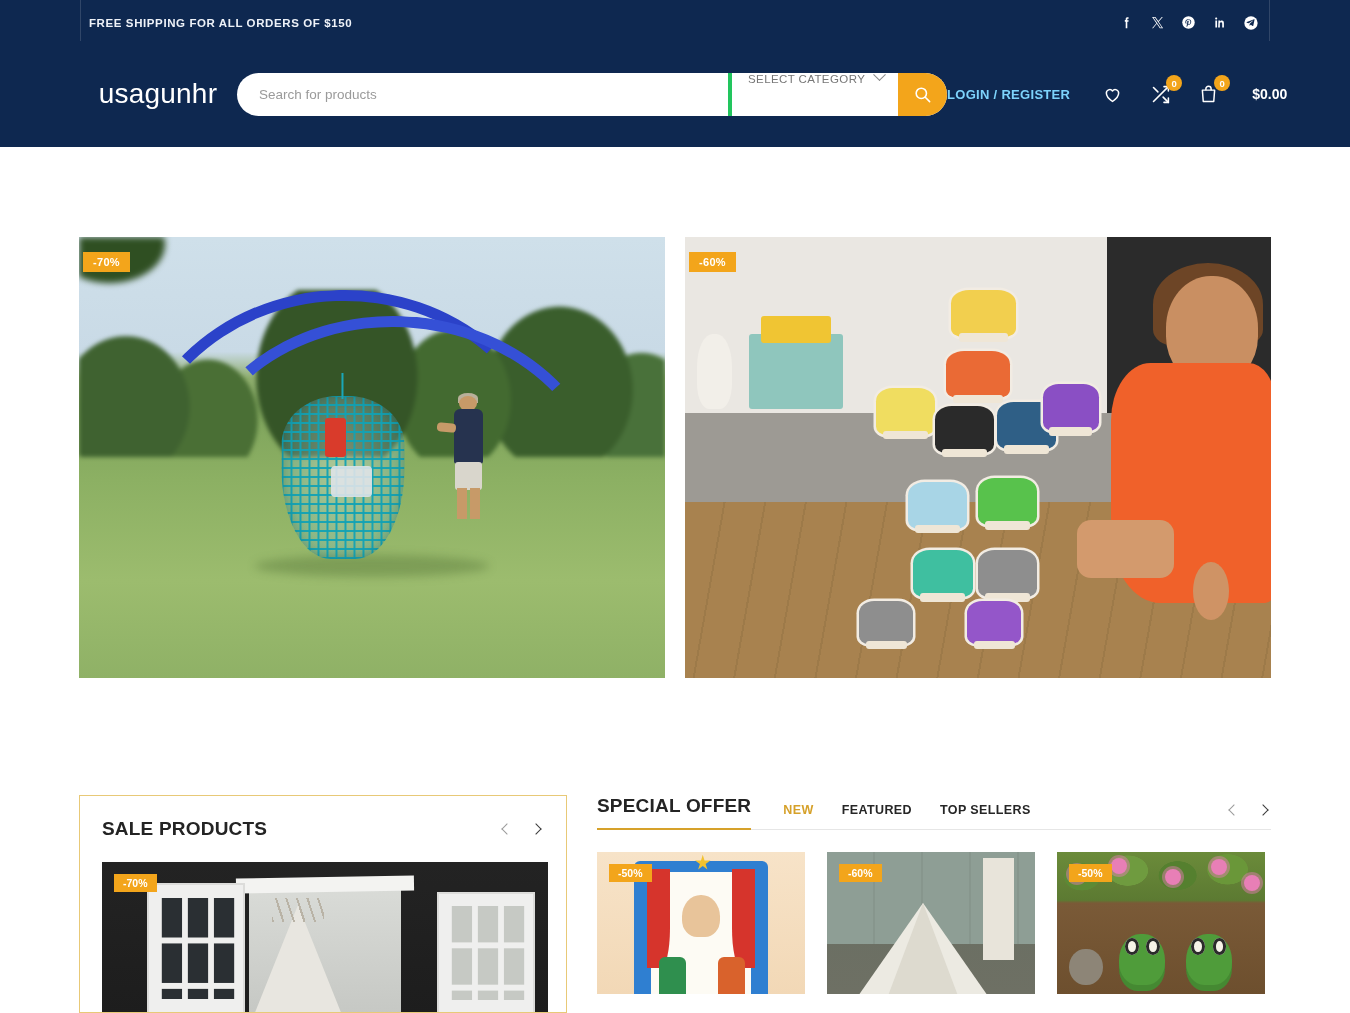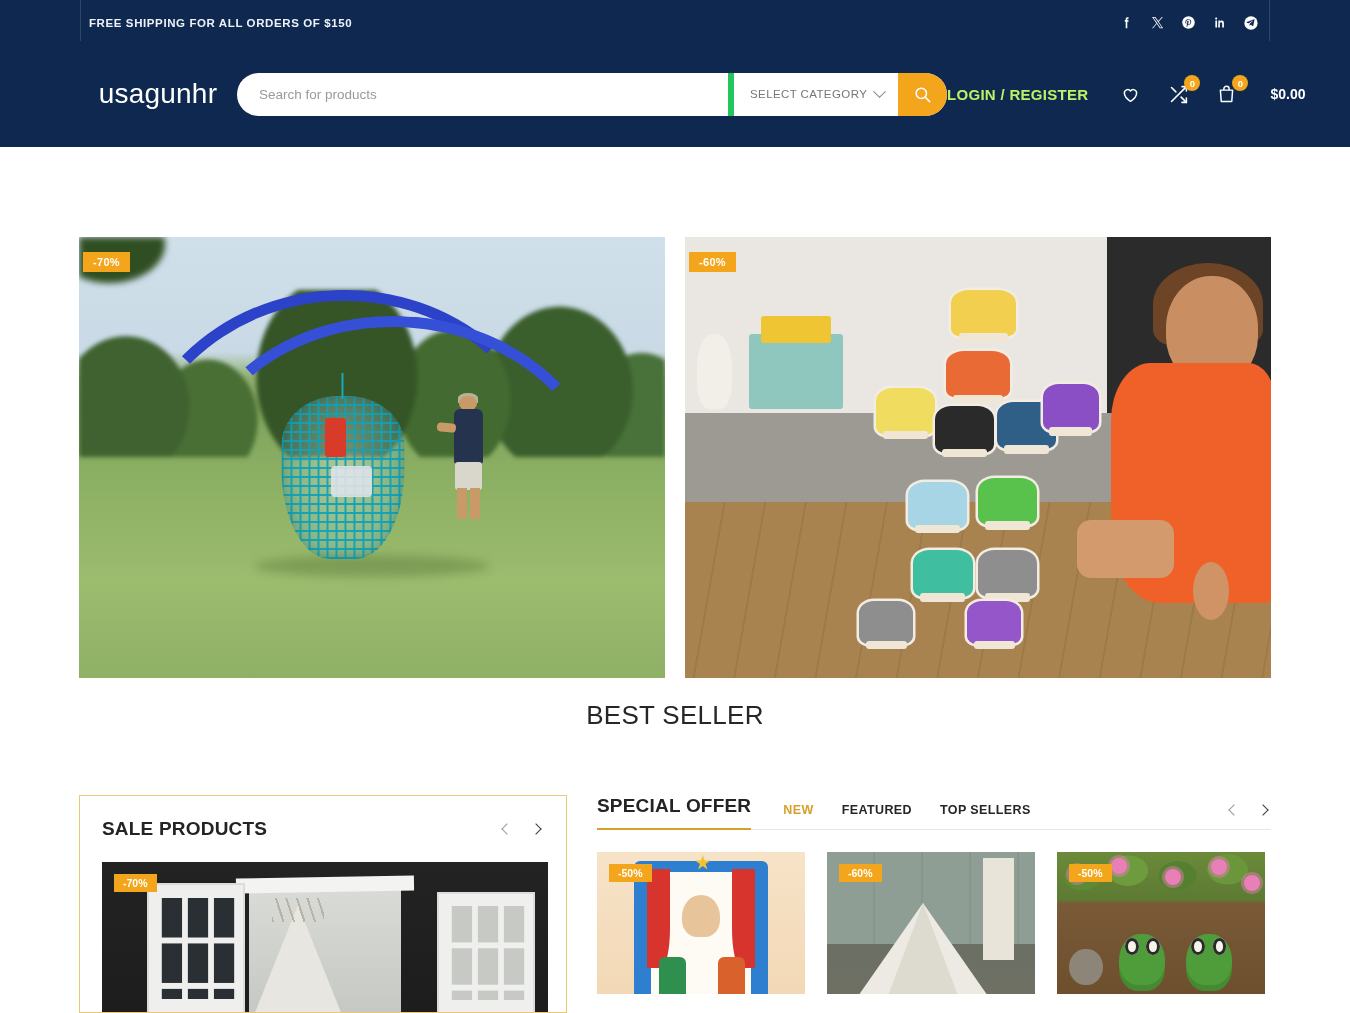--- a/index.html
+++ b/index.html
@@ -51,35 +51,35 @@
     overflow: hidden;
   }
   .search-input {
     border: 0; outline: none; background: transparent;
     flex: 1; height: 43px; padding: 0 18px 0 22px;
     font-family: "Liberation Sans", sans-serif; font-size: 13.5px; color: #4a4a4a;
   }
   .search-input::placeholder { color: #9a9a9a; }
   .catsel {
     width: 170px; height: 43px; flex: none;
-    border-left: 6px solid #22c55e;
-    display: flex; align-items: center; justify-content: space-between;
+    border-left: 4px solid #22c55e;
+    display: flex; justify-content: space-between;
     padding: 0 14px 0 16px; cursor: pointer;
   }
   .catsel span { font-size: 11.5px; color: #777777; letter-spacing: .4px; white-space: nowrap; }
   .chev { width: 9px; height: 9px; border-right: 1.4px solid #8a8a8a; border-bottom: 1.4px solid #8a8a8a; transform: rotate(45deg) translate(-2px,-2px); }
   .searchbtn {
     width: 49px; height: 43px; flex: none; background: #f3a51b;
     display: flex; align-items: center; justify-content: center; cursor: pointer;
   }
   .searchbtn svg { display: block; }
 
   .actions { margin-left: auto; display: flex; align-items: center; gap: 0; }
   .login {
-    color: #bef264; font-size: 15px; font-weight: 700; letter-spacing: .3px;
+    color: #7dd3fc; font-size: 13px; font-weight: 700; letter-spacing: .3px;
     margin-right: 28px; white-space: nowrap; cursor: pointer;
   }
   .act { position: relative; width: 28px; height: 28px; display: flex; align-items: center; justify-content: center; margin-right: 20px; cursor: pointer; color: #ffffff; }
   .act:last-child { margin-right: 0; }
   .badge {
     position: absolute; top: -5px; right: -8px;
     min-width: 16px; height: 16px; border-radius: 50%;
     background: #f3a51b; color: #ffffff; font-size: 9.5px; font-weight: 700;
     display: flex; align-items: center; justify-content: center;
   }
@@ -398,23 +398,20 @@
             <div class="girl-arm"></div>
               <div class="girl-fist"></div>
           </div>
         </div>
         <div class="pill">-60%</div>
       </div>
 
     </div>
   </div>
 
-  <div class="bestseller">
-    <div class="bs-title">BEST SELLER</div>
-  </div>
 
   <div class="lower">
     <div class="lower-inner">
 
       <div class="salebox">
         <div class="sale-head">
           <div class="sale-title">SALE PRODUCTS</div>
           <div class="arrows">
             <div class="arrow prev">
                 <i></i>

